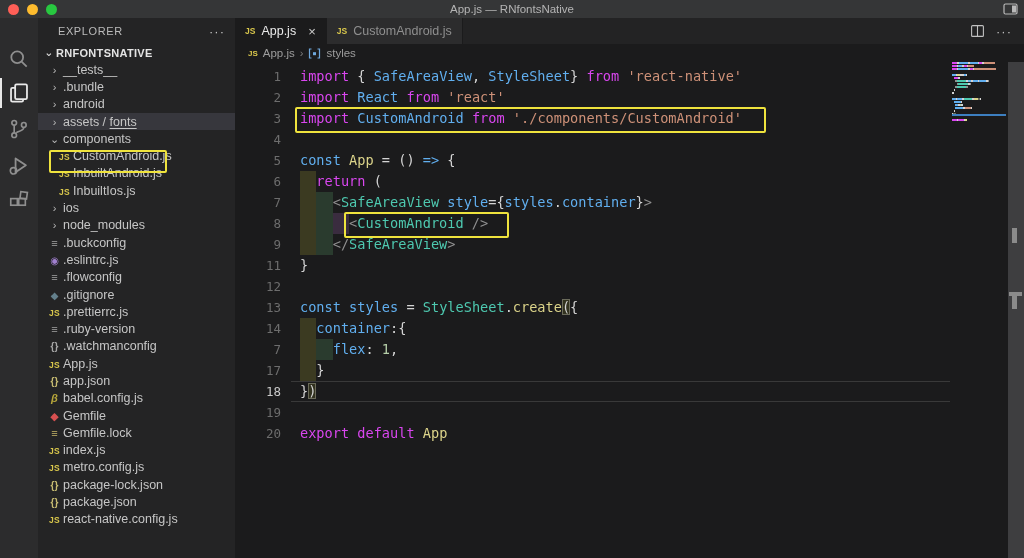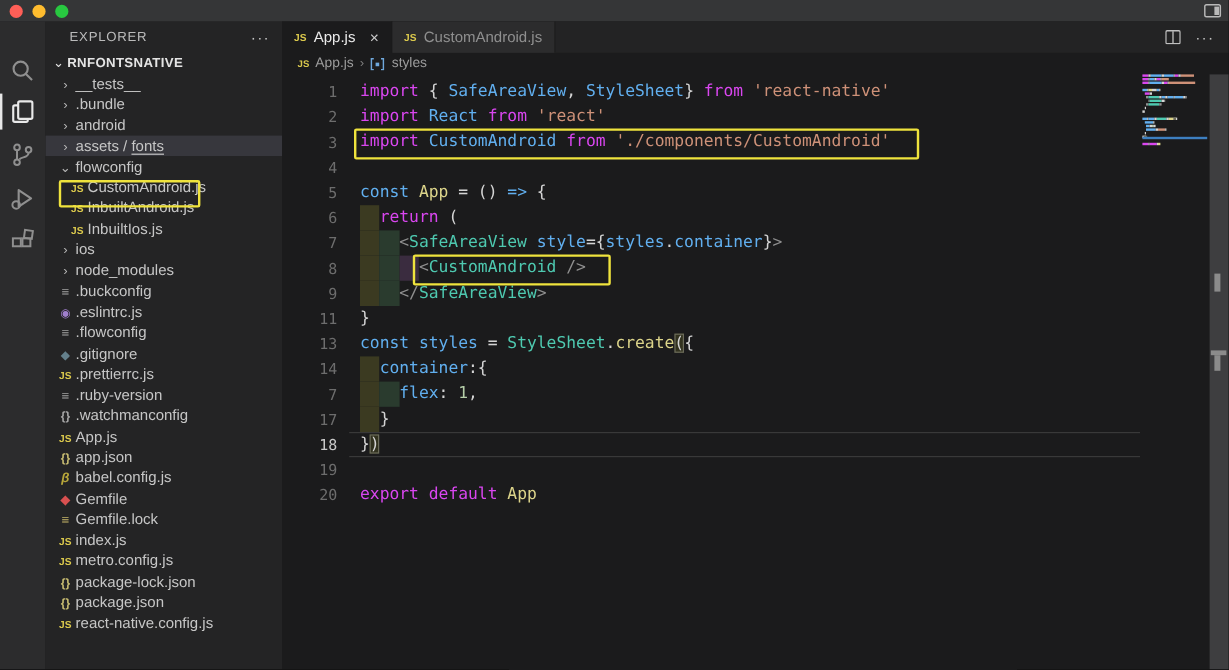--- a/index.html
+++ b/index.html
@@ -70,20 +70,21 @@
 </style>
 </head>
 <body>
 
 <div id="window">
 
   <div class="titlebar">
     <div class="tl red"></div>
     <div class="tl yel"></div>
     <div class="tl grn"></div>
+    <span class="title">App.js — RNfontsNative</span>
     <span class="layouticon">
       <svg width="15" height="12" viewBox="0 0 15 12">
           <rect x="1" y="1" width="13" height="10" rx="1.5" fill="none" stroke="#b9b9b9" stroke-width="1.2"></rect>
           <rect x="9" y="2.5" width="4" height="7" fill="#b9b9b9"></rect>
         </svg>
     </span>
   </div>
 
   <div class="activitybar" id="activitybar">
       <div class="ab-item" style="top: 24px;">
@@ -144,21 +145,21 @@
         <div class="trow">
           <span class="tico"><span class="chevg">›</span></span>
           <span class="tlabel">android</span>
         </div>
         <div class="trow sel">
           <span class="tico"><span class="chevg">›</span></span>
           <span class="tlabel">assets / <u>fonts</u></span>
         </div>
         <div class="trow">
           <span class="tico"><span class="chevg">⌄</span></span>
-          <span class="tlabel">flowconfig</span>
+          <span class="tlabel">components</span>
         </div>
         <div class="trow lvl2">
           <span class="tico"><span class="jsb">JS</span></span>
           <span class="tlabel">CustomAndroid.js</span>
         </div>
         <div class="trow lvl2">
           <span class="tico"><span class="jsb">JS</span></span>
           <span class="tlabel">InbuiltAndroid.js</span>
         </div>
         <div class="trow lvl2">
@@ -284,20 +285,21 @@
         <div class="cline"><span class="gut">1</span><span class="ltext"><span class="tk-kw">import</span><span class="tk-p"> { </span><span class="tk-bl">SafeAreaView</span><span class="tk-p">, </span><span class="tk-bl">StyleSheet</span><span class="tk-p">} </span><span class="tk-kw">from</span><span class="tk-p"> </span><span class="tk-st">'react-native'</span></span></div>
         <div class="cline"><span class="gut">2</span><span class="ltext"><span class="tk-kw">import</span><span class="tk-p"> </span><span class="tk-bl">React</span><span class="tk-p"> </span><span class="tk-kw">from</span><span class="tk-p"> </span><span class="tk-st">'react'</span></span></div>
         <div class="cline"><span class="gut">3</span><span class="ltext"><span class="tk-kw">import</span><span class="tk-p"> </span><span class="tk-bl">CustomAndroid</span><span class="tk-p"> </span><span class="tk-kw">from</span><span class="tk-p"> </span><span class="tk-st">'./components/CustomAndroid'</span></span></div>
         <div class="cline"><span class="gut">4</span><span class="ltext"></span></div>
         <div class="cline"><span class="gut">5</span><span class="ltext"><span class="tk-bl">const</span><span class="tk-p"> </span><span class="tk-fn">App</span><span class="tk-p"> = () </span><span class="tk-bl">=&gt;</span><span class="tk-p"> {</span></span></div>
         <div class="cline"><span class="gut">6</span><span class="ltext"><span class="ib lv0"></span><span class="tk-kw">return</span><span class="tk-p"> (</span></span></div>
         <div class="cline"><span class="gut">7</span><span class="ltext"><span class="ib lv0"></span><span class="ib lv1"></span><span class="tk-ab">&lt;</span><span class="tk-tg">SafeAreaView</span><span class="tk-p"> </span><span class="tk-bl">style</span><span class="tk-p">={</span><span class="tk-bl">styles</span><span class="tk-p">.</span><span class="tk-bl">container</span><span class="tk-p">}</span><span class="tk-ab">&gt;</span></span></div>
         <div class="cline"><span class="gut">8</span><span class="ltext"><span class="ib lv0"></span><span class="ib lv1"></span><span class="ib lv2"></span><span class="tk-ab">&lt;</span><span class="tk-tg">CustomAndroid</span><span class="tk-p"> </span><span class="tk-ab">/&gt;</span></span></div>
         <div class="cline"><span class="gut">9</span><span class="ltext"><span class="ib lv0"></span><span class="ib lv1"></span><span class="tk-ab">&lt;/</span><span class="tk-tg">SafeAreaView</span><span class="tk-ab">&gt;</span></span></div>
         <div class="cline"><span class="gut">11</span><span class="ltext"><span class="tk-p">}</span></span></div>
+        <div class="cline"><span class="gut">12</span><span class="ltext"></span></div>
         <div class="cline"><span class="gut">13</span><span class="ltext"><span class="tk-bl">const</span><span class="tk-p"> </span><span class="tk-bl">styles</span><span class="tk-p"> = </span><span class="tk-tg">StyleSheet</span><span class="tk-p">.</span><span class="tk-fn">create</span><span class="tk-pb">(</span><span class="tk-p">{</span></span></div>
         <div class="cline"><span class="gut">14</span><span class="ltext"><span class="ib lv0"></span><span class="tk-bl">container</span><span class="tk-p">:{</span></span></div>
         <div class="cline"><span class="gut">7</span><span class="ltext"><span class="ib lv0"></span><span class="ib lv1"></span><span class="tk-bl">flex</span><span class="tk-p">: </span><span class="tk-nm">1</span><span class="tk-p">,</span></span></div>
         <div class="cline"><span class="gut">17</span><span class="ltext"><span class="ib lv0"></span><span class="tk-p">}</span></span></div>
         <div class="cline cur"><span class="gut">18</span><span class="ltext"><span class="tk-p">}</span><span class="tk-pb">)</span></span></div>
         <div class="cline"><span class="gut">19</span><span class="ltext"></span></div>
         <div class="cline"><span class="gut">20</span><span class="ltext"><span class="tk-kw">export</span><span class="tk-p"> </span><span class="tk-kw">default</span><span class="tk-p"> </span><span class="tk-fn">App</span></span></div>
       </div>
     <div class="minimap" id="minimap">
         <div class="mmline"><span style="width: 0px; background: transparent;"></span><span class="tk-kw" style="width: 4.68px;"></span><span class="tk-p" style="width: 2.34px;"></span><span class="tk-bl" style="width: 9.36px;"></span><span class="tk-p" style="width: 1.56px;"></span><span class="tk-bl" style="width: 7.8px;"></span><span class="tk-p" style="width: 1.56px;"></span><span class="tk-kw" style="width: 3.12px;"></span><span class="tk-p" style="width: 1.5px;"></span><span class="tk-st" style="width: 10.92px;"></span></div>

